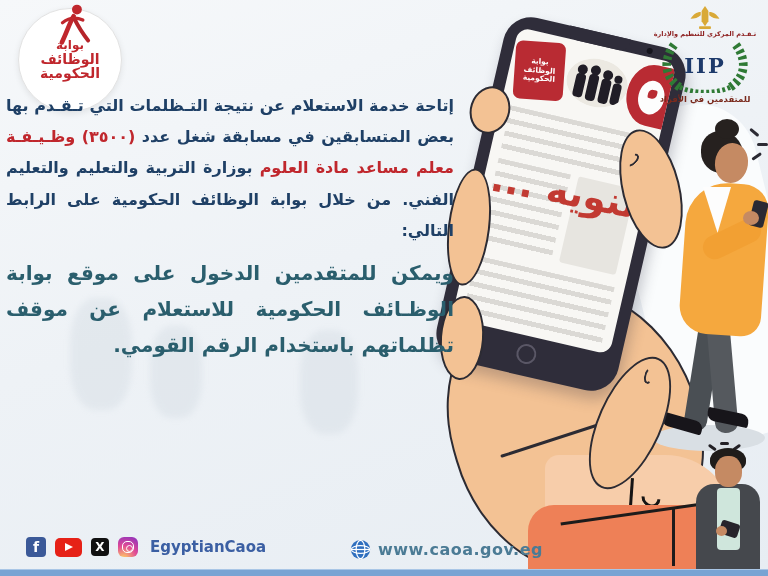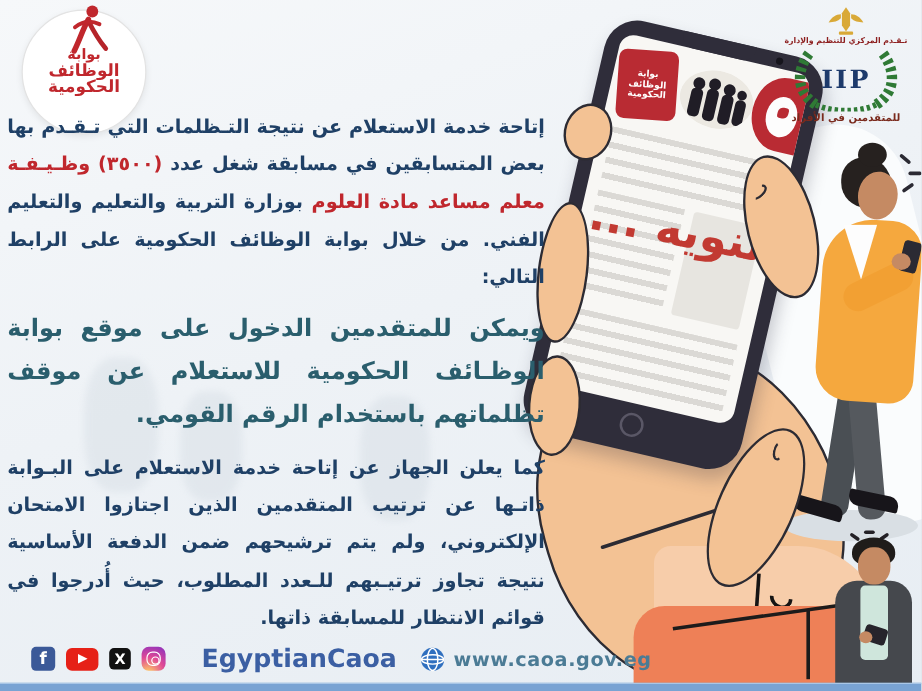--- a/index.html
+++ b/index.html
@@ -135,21 +135,21 @@
   .i-fb{background:#3b5998;color:#fff;font-weight:bold;font-size:14px;}
   .i-yt{width:27px;height:19px;background:#e62117;border-radius:5px;position:relative;}
   .i-yt::after{content:"";position:absolute;left:10px;top:5px;width:0;height:0;
     border-top:4.5px solid transparent;border-bottom:4.5px solid transparent;border-left:8px solid #fff;}
   .i-x{background:#111;color:#fff;font-weight:bold;font-size:12px;width:18px;height:18px;}
   .i-ig{background:radial-gradient(circle at 28% 112%,#fdc468 8%,#df4996 52%,#9b36b7 88%);
     border-radius:6px;position:relative;}
   .i-ig::before{content:"";position:absolute;inset:4px;border:1.7px solid #fff;border-radius:5px;}
   .i-ig::after{content:"";position:absolute;left:7.5px;top:7.5px;width:5px;height:5px;
     border:1.6px solid #fff;border-radius:50%;}
-  .handle{color:#3b5fa3;font-weight:bold;font-size:21px;margin-left:21px;}
+  .handle{color:#3b5fa3;font-weight:bold;font-size:15px;margin-left:3px;}
   .site-row{position:absolute;left:350px;top:7px;display:flex;align-items:center;gap:7px;}
   .site{color:#4b7b95;font-weight:bold;font-size:16px;letter-spacing:.5px;}
   .strip{position:absolute;left:0;right:0;bottom:0;height:7px;background:#79a3d3;
     border-top:1px solid #a9c6e6;}
 </style>
 </head>
 <body>
 
 <div class="poster">
 
@@ -276,21 +276,20 @@
         <path d="M22,50 C36,57 60,57 74,50" stroke="#2f7a35" stroke-width="5" fill="none" stroke-dasharray="3 2.6"></path>
       </svg>
       <div class="iip-acr">IIP</div>
     </div>
     <div class="iip-ar">للمتقدمين في الأفراد</div>
   </div>
 
   <div class="abs main-text">
     <p class="p1"><span>إتاحة خدمة الاستعلام عن نتيجة التـظلمات التي تـقـدم بها بعض المتسابقين في مسابقة شغل عدد </span><span class="hl-red">(٣٥٠٠) وظـيـفـة معلم مساعد مادة العلوم</span><span> بوزارة التربية والتعليم والتعليم الفني. من خلال بوابة الوظائف الحكومية على الرابط التالي:</span></p>
     <p class="p2">ويمكن للمتقدمين الدخول على موقع بوابة الوظـائف الحكومية للاستعلام عن موقف تظلماتهم باستخدام الرقم القومي.</p>
-    <p class="p3">كما يعلن الجهاز عن إتاحة خدمة الاستعلام على البـوابة ذاتـها عن ترتيب المتقدمين الذين اجتازوا الامتحان الإلكتروني، ولم يتم ترشيحهم ضمن الدفعة الأساسية نتيجة تجاوز ترتيـبهم للـعدد المطلوب، حيث أُدرجوا في قوائم الانتظار للمسابقة ذاتها.</p>
   </div>
 
   <div class="abs footer">
     <div class="social-row">
       <div class="icn i-fb">
           <span>f</span>
         </div>
       <div class="i-yt"></div>
       <div class="icn i-x">
           <span>X</span>

